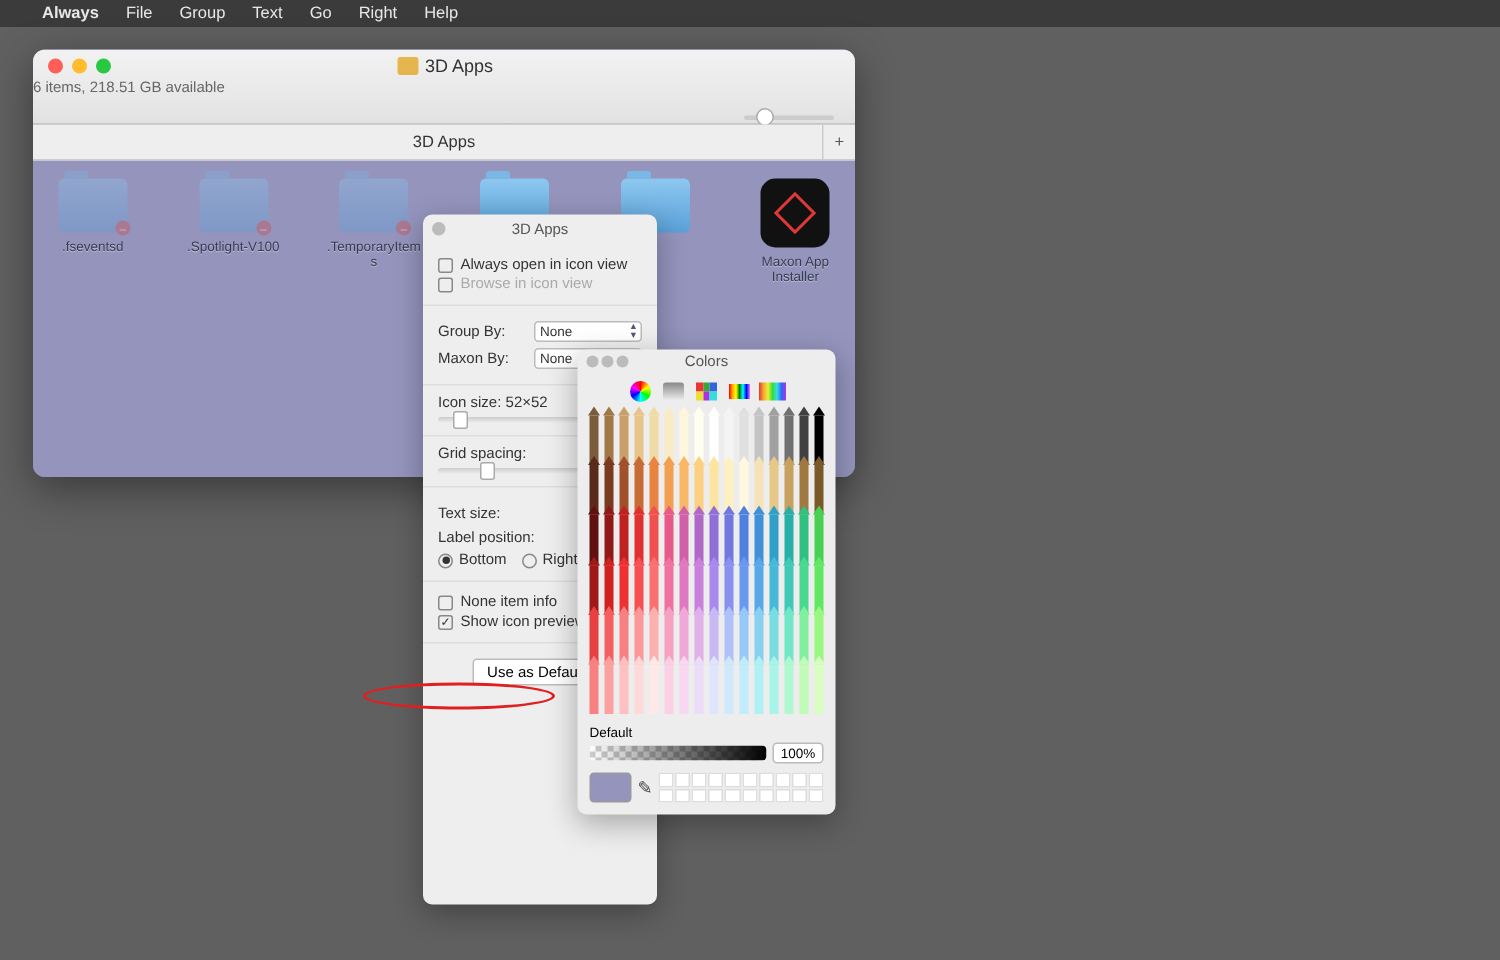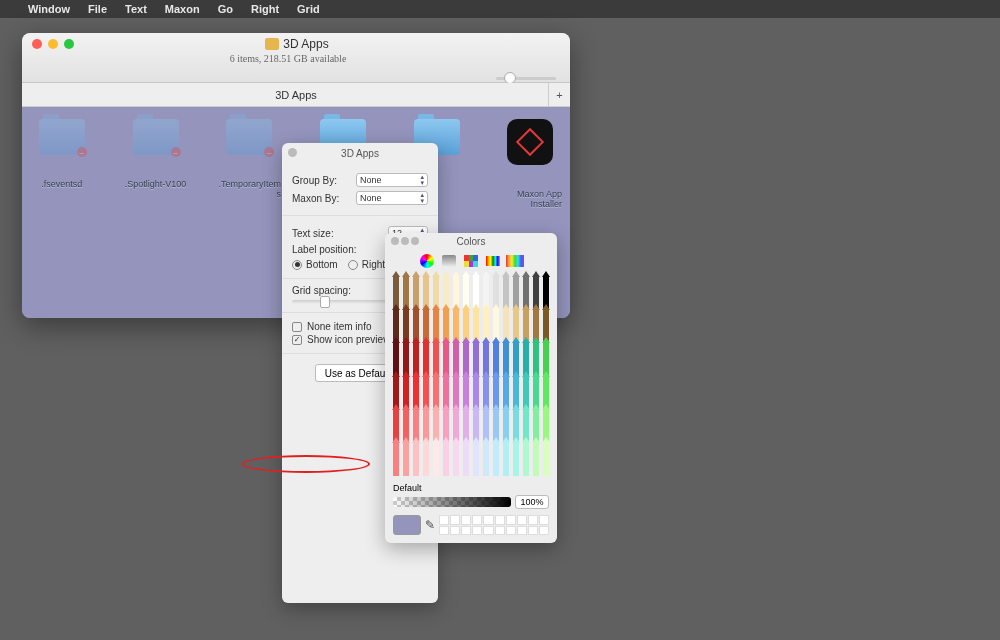--- a/index.html
+++ b/index.html
@@ -1,43 +1,43 @@
 <!DOCTYPE html>
 <html><head>
 <meta charset="utf-8">
 <style>
   * { margin: 0; padding: 0; box-sizing: border-box; font-family: -apple-system, "Helvetica Neue", Arial, sans-serif; }
   body { width: 1000px; height: 640px; background: #606060; overflow: hidden; position: relative; }
 
   
   .menubar { height: 18px; background: #3b3b3b; color: #e8e8e8; display: flex; align-items: center; font-size: 11px; padding: 0 10px; gap: 18px; }
   .menubar .apple { font-size: 12px; }
-  .menubar span { cursor: default; font-weight: bold; }
+  .menubar span { cursor: default; }
 
   
   .finder { position: absolute; left: 22px; top: 33px; width: 548px; height: 285px; background: #9494bd; border-radius: 8px; box-shadow: 0 8px 28px rgba(0,0,0,.4); display: flex; flex-direction: column; overflow: hidden; }
   .titlebar { height: 50px; background: linear-gradient(#f2f2f2,#e2e2e2); display:flex; flex-direction:column; border-bottom:1px solid #c6c6c6;}
   .titlebar-top { display:flex; align-items:center; padding: 4px 10px 0 10px; }
   .traffic { display:flex; gap:6px; }
   .dot { width:10px; height:10px; border-radius:50%; }
   .red{background:#ff5f57;} .yellow{background:#febc2e;} .green{background:#28c840;}
   .titlecenter{flex:1; text-align:center; font-size:12px; color:#333; font-weight:500; display:flex; justify-content:center; align-items:center; gap:4px;}
   .folder-glyph{width:14px;height:12px;background:#e6b54d;border-radius:2px;position:relative;}
-  .titlebar-sub{ text-align:center; font-size:10px; color:#666; padding:2px 16px 6px 0;font-family:Liberation Serif, serif;}
+  .titlebar-sub{ font-size:10px; color:#666; padding:2px 16px 6px 0;}
   .pathbar{height:24px;background:#eee;border-bottom:1px solid #ccc;display:flex;align-items:center;justify-content:center;font-size:11px;color:#333;position:relative;}
   .pathbar .add{position:absolute;right:0;width:22px;height:100%;border-left:1px solid #ccc;display:flex;align-items:center;justify-content:center;color:#555;}
   .iconview{flex:1;background:#9494bd;padding:12px 8px;display:flex;gap:30px;align-items:flex-start;}
   .iconitem{width:78px;display:flex;flex-direction:column;align-items:center;gap:4px;}
   .foldericon{width:46px;height:36px;background:linear-gradient(#8dc8f0,#5aa0d8);border-radius:4px;position:relative;}
   .foldericon.hidden{opacity:.35;}
   .foldericon .tab{position:absolute;top:-5px;left:4px;width:16px;height:5px;background:#79b8e4;border-radius:2px 2px 0 0;}
   .foldericon .minus{position:absolute;bottom:-2px;right:-2px;width:10px;height:10px;border-radius:50%;background:#d64541;color:#fff;font-size:8px;display:flex;align-items:center;justify-content:center;}
   .appicon{width:46px;height:46px;background:#111;border-radius:10px;display:flex;align-items:center;justify-content:center;}
   .appicon .hex{width:20px;height:20px;border:2px solid #e03838;transform:rotate(45deg);}
-  .iconlabel{font-size:9px;color:#333d50;text-align:right;text-shadow:0 1px rgba(255,255,255,.4);word-break:break-word;margin-top:20px;}
+  .iconlabel{font-size:9px;color:#333d50;text-align:center;text-shadow:0 1px rgba(255,255,255,.4);word-break:break-word;}
 
   
   .viewopts{position:absolute;left:282px;top:143px;width:156px;height:460px;background:#eee;border-radius:6px;box-shadow:0 6px 20px rgba(0,0,0,.3);font-size:10px;color:#333;}
   .viewopts .vo-title{height:20px;display:flex;align-items:center;justify-content:center;font-size:10px;color:#555;position:relative;}
   .viewopts .grey-dot{position:absolute;left:6px;top:5px;width:9px;height:9px;border-radius:50%;background:#bbb;}
   .vo-section{padding:6px 10px;border-bottom:1px solid #ddd;}
   .vo-section.no-border{border-bottom:none;}
   .vo-check{display:flex;align-items:center;gap:5px;margin:2px 0;color:#333;}
   .vo-check.disabled{color:#aaa;}
   .vo-row{display:flex;align-items:center;justify-content:space-between;margin:4px 0;}
@@ -84,27 +84,27 @@
   .smallgrid div{background:#fff;border:1px solid #ddd;}
 
   .toolbar-slider{position:absolute;right:14px;top:44px;width:60px;height:3px;background:#ccc;border-radius:2px;}
   .toolbar-slider .tthumb{position:absolute;top:-5px;left:8px;width:12px;height:12px;border-radius:50%;background:#fff;border:1px solid #aaa;}
 </style>
 </head>
 <body>
 
 <div class="menubar">
   <span class="apple"></span>
-  <span style="font-weight:600">Window</span>
+  <span style="font-weight:600">Always</span>
   <span>File</span>
+  <span>Group</span>
   <span>Text</span>
-  <span>Maxon</span>
   <span>Go</span>
   <span>Right</span>
-  <span>Grid</span>
+  <span>Help</span>
 </div>
 
 <div class="finder">
   <div class="titlebar">
     <div class="titlebar-top">
       <div class="traffic">
         <div class="dot red"></div>
         <div class="dot yellow"></div>
         <div class="dot green"></div>
       </div>
@@ -165,60 +165,76 @@
       </div>
   </div>
 </div>
 
 <div class="viewopts">
   <div class="vo-title">
       <div class="grey-dot"></div>
       <span>3D Apps</span>
     </div>
   <div class="vo-section">
+    <div class="vo-check">
+        <div class="checkbox"></div>
+        <span>Always open in icon view</span>
+      </div>
+    <div class="vo-check disabled">
+        <div class="checkbox"></div>
+        <span>Browse in icon view</span>
+      </div>
+  </div>
+  <div class="vo-section">
     <div class="vo-row">
         <span>Group By:</span>
         <div class="vo-select">
           <span>None</span>
           <span class="arrs">▴<br>▾</span>
         </div>
       </div>
     <div class="vo-row">
         <span>Maxon By:</span>
         <div class="vo-select">
           <span>None</span>
           <span class="arrs">▴<br>▾</span>
         </div>
       </div>
   </div>
   <div class="vo-section">
+    <div><span>Icon size:</span> <span>52×52</span></div>
+    <div class="slider">
+        <div class="thumb" style="left:10px"></div>
+      </div>
+  </div>
+  <div class="vo-section">
+    <div>Grid spacing:</div>
+    <div class="slider">
+        <div class="thumb" style="left:28px"></div>
+      </div>
+  </div>
+  <div class="vo-section">
     <div class="vo-row">
         <span>Text size:</span>
         <div class="vo-select small">
           <span>12</span>
           <span class="arrs">▴<br>▾</span>
         </div>
       </div>
     <div>Label position:</div>
     <div style="display:flex;gap:10px;margin-top:2px;">
       <div class="radio-row">
           <div class="radio checked"></div>
           <span>Bottom</span>
         </div>
       <div class="radio-row">
           <div class="radio"></div>
           <span>Right</span>
         </div>
     </div>
-  </div>
-  <div class="vo-section">
-    <div>Grid spacing:</div>
-    <div class="slider">
-        <div class="thumb" style="left:28px"></div>
-      </div>
   </div>
   <div class="vo-section">
     <div class="vo-check">
         <div class="checkbox"></div>
         <span>None item info</span>
       </div>
     <div class="vo-check">
         <div class="checkbox checked"></div>
         <span>Show icon preview</span>
       </div>

